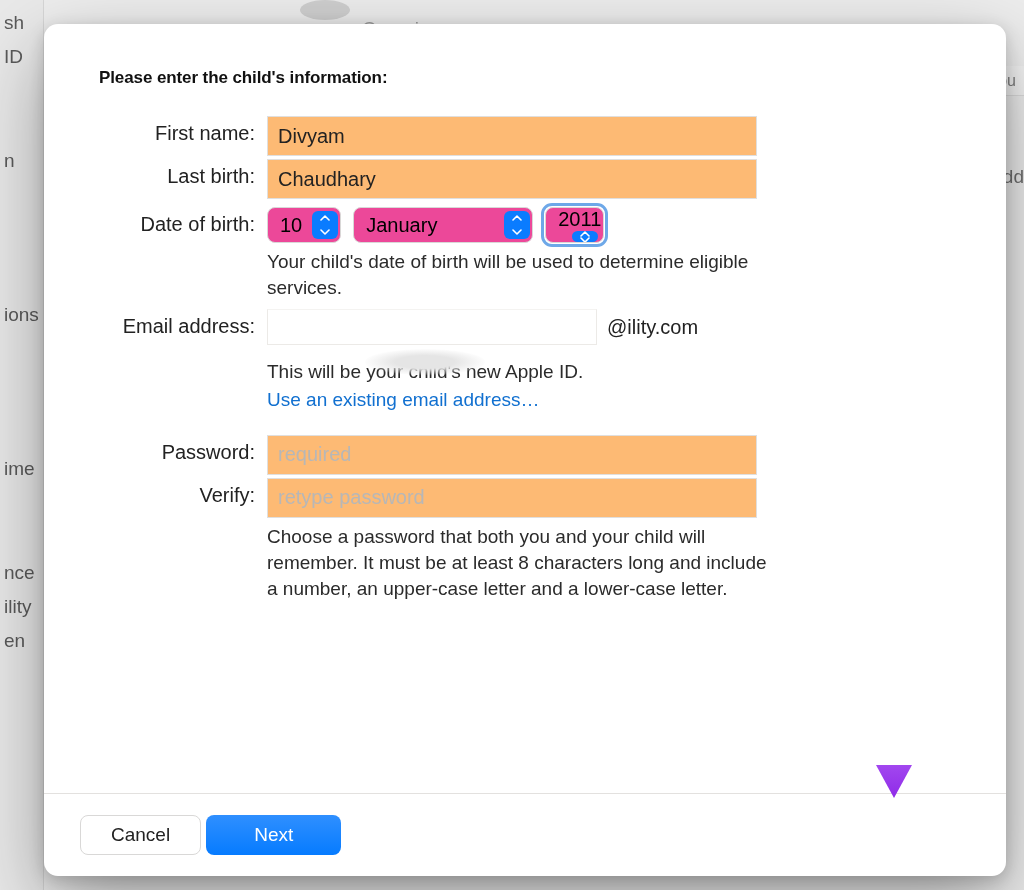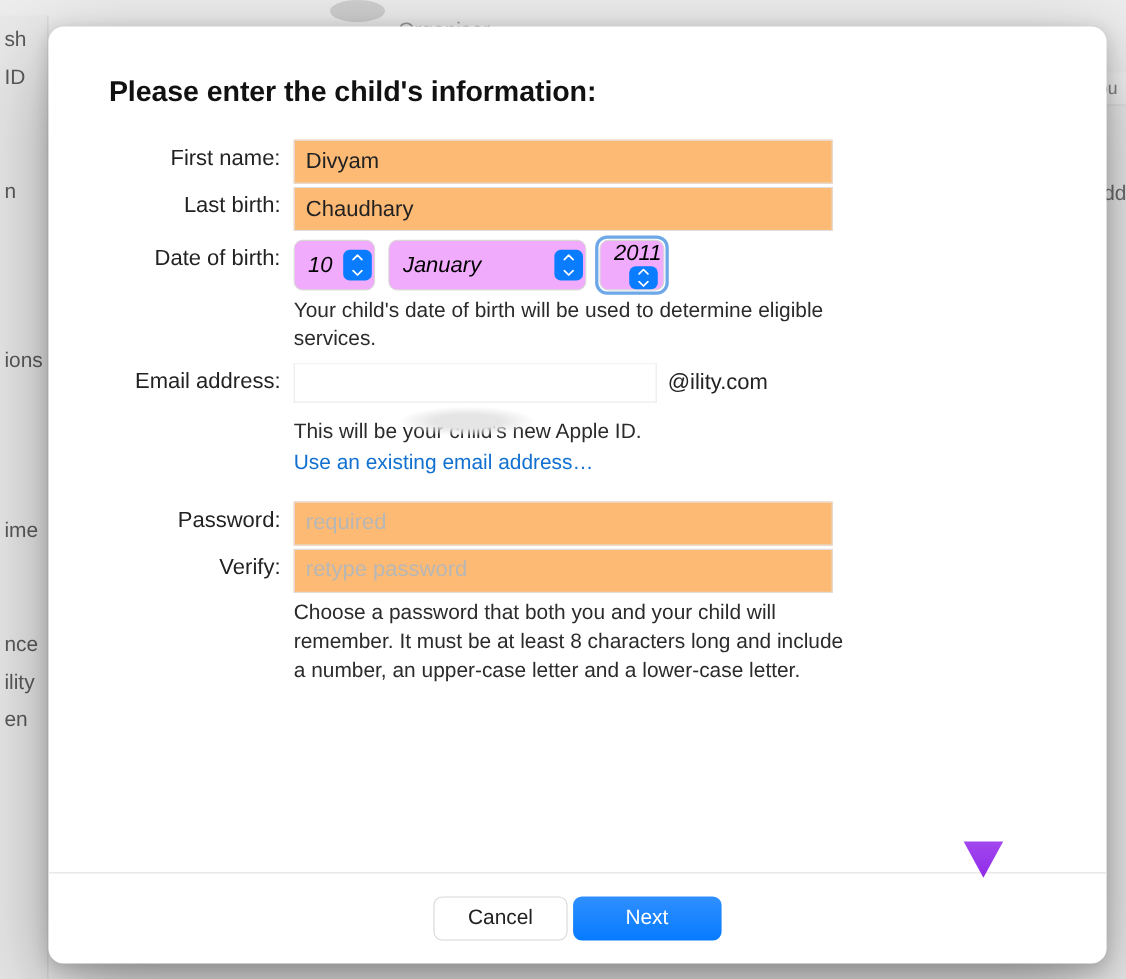--- a/index.html
+++ b/index.html
@@ -11,21 +11,21 @@
       overflow: hidden;
       position: relative;
     }
     .bg {
       position: absolute;
       inset: 0;
       background: #ededed;
     }
     .bg-sidebar {
       position: absolute;
-      left: 0; top: 14px; bottom: 0;
+      left: 0; top: 0; bottom: 0;
       width: 44px;
       background: #e9e9e9;
       border-right: 1px solid #d6d6d6;
       color: #5a5a5a;
       font-size: 19px;
       padding-top: 6px;
     }
     .bg-sidebar div { padding: 6px 4px; white-space: nowrap; overflow: hidden; }
     .bg-topbar {
       position: absolute;
@@ -71,21 +71,21 @@
       box-shadow: 0 30px 80px rgba(0,0,0,0.35), 0 4px 16px rgba(0,0,0,0.18);
       display: flex;
       flex-direction: column;
     }
     .modal-body {
       flex: 1;
       padding: 44px 55px 12px 55px;
       overflow: hidden;
     }
     .title {
-      font-size: 26px;
+      font-size: 17px;
       font-weight: 700;
       color: #111;
       margin-bottom: 28px;
       letter-spacing: -0.1px;
     }
     .row {
       display: flex;
       align-items: flex-start;
       margin-bottom: 10px;
     }
@@ -114,29 +114,28 @@
     }
     .text-input::placeholder { color: #b7b7b7; }
     .select-row {
       display: flex;
       gap: 12px;
       align-items: center;
     }
     .select {
       display: inline-flex;
       align-items: center;
-      height: 46px;
-      background: #f0abfc;
+      height: 36px;
+      background: #ec4899;
       border: 1px solid #d9d8d7;
       border-radius: 8px;
       font-size: 20px;
       padding: 0 2px 0 12px;
       position: relative;
       cursor: default;
-      font-style: italic;
     }
     .select.focused {
       outline: none;
       flex-direction: column;
     }
     .select.focused::before {
       content: "";
       position: absolute;
       inset: -5px;
       border: 3.5px solid #6ea8e8;
@@ -201,21 +200,21 @@
       color: #1170d0;
       font-size: 19px;
       margin-top: 3px;
       display: inline-block;
       cursor: pointer;
     }
     .footer {
       border-top: 1px solid #e3e1df;
       padding: 21px 36px;
       display: flex;
-      justify-content: center;
+      justify-content: flex-start;
       gap: 5px;
     }
     .btn {
       height: 40px;
       border-radius: 8px;
       font-size: 19px;
       padding: 0 30px;
       border: none;
       cursor: pointer;
     }

